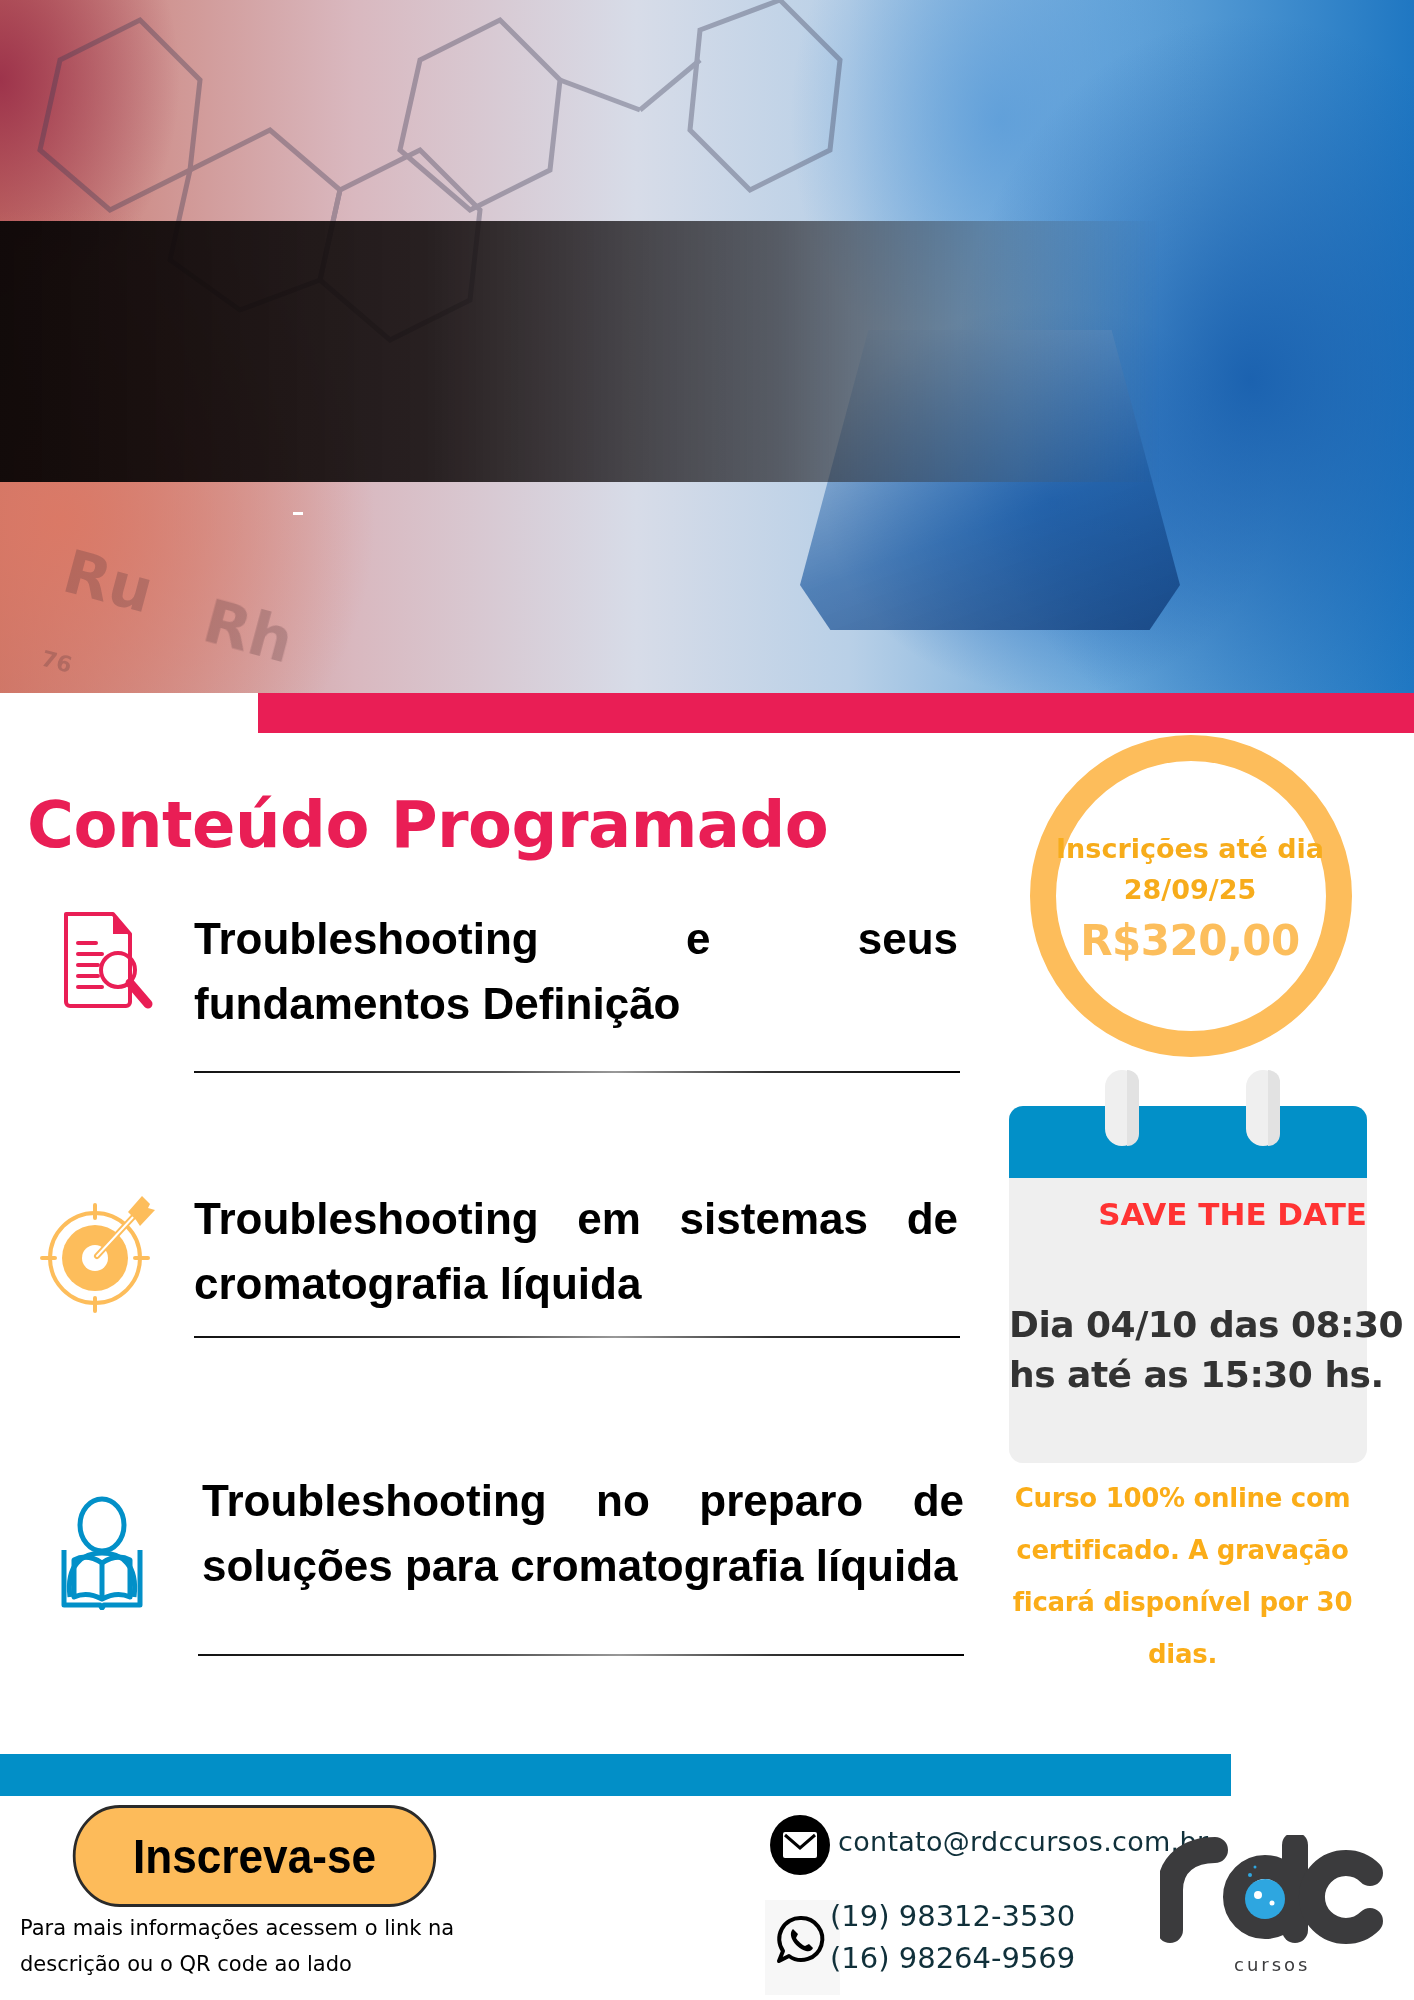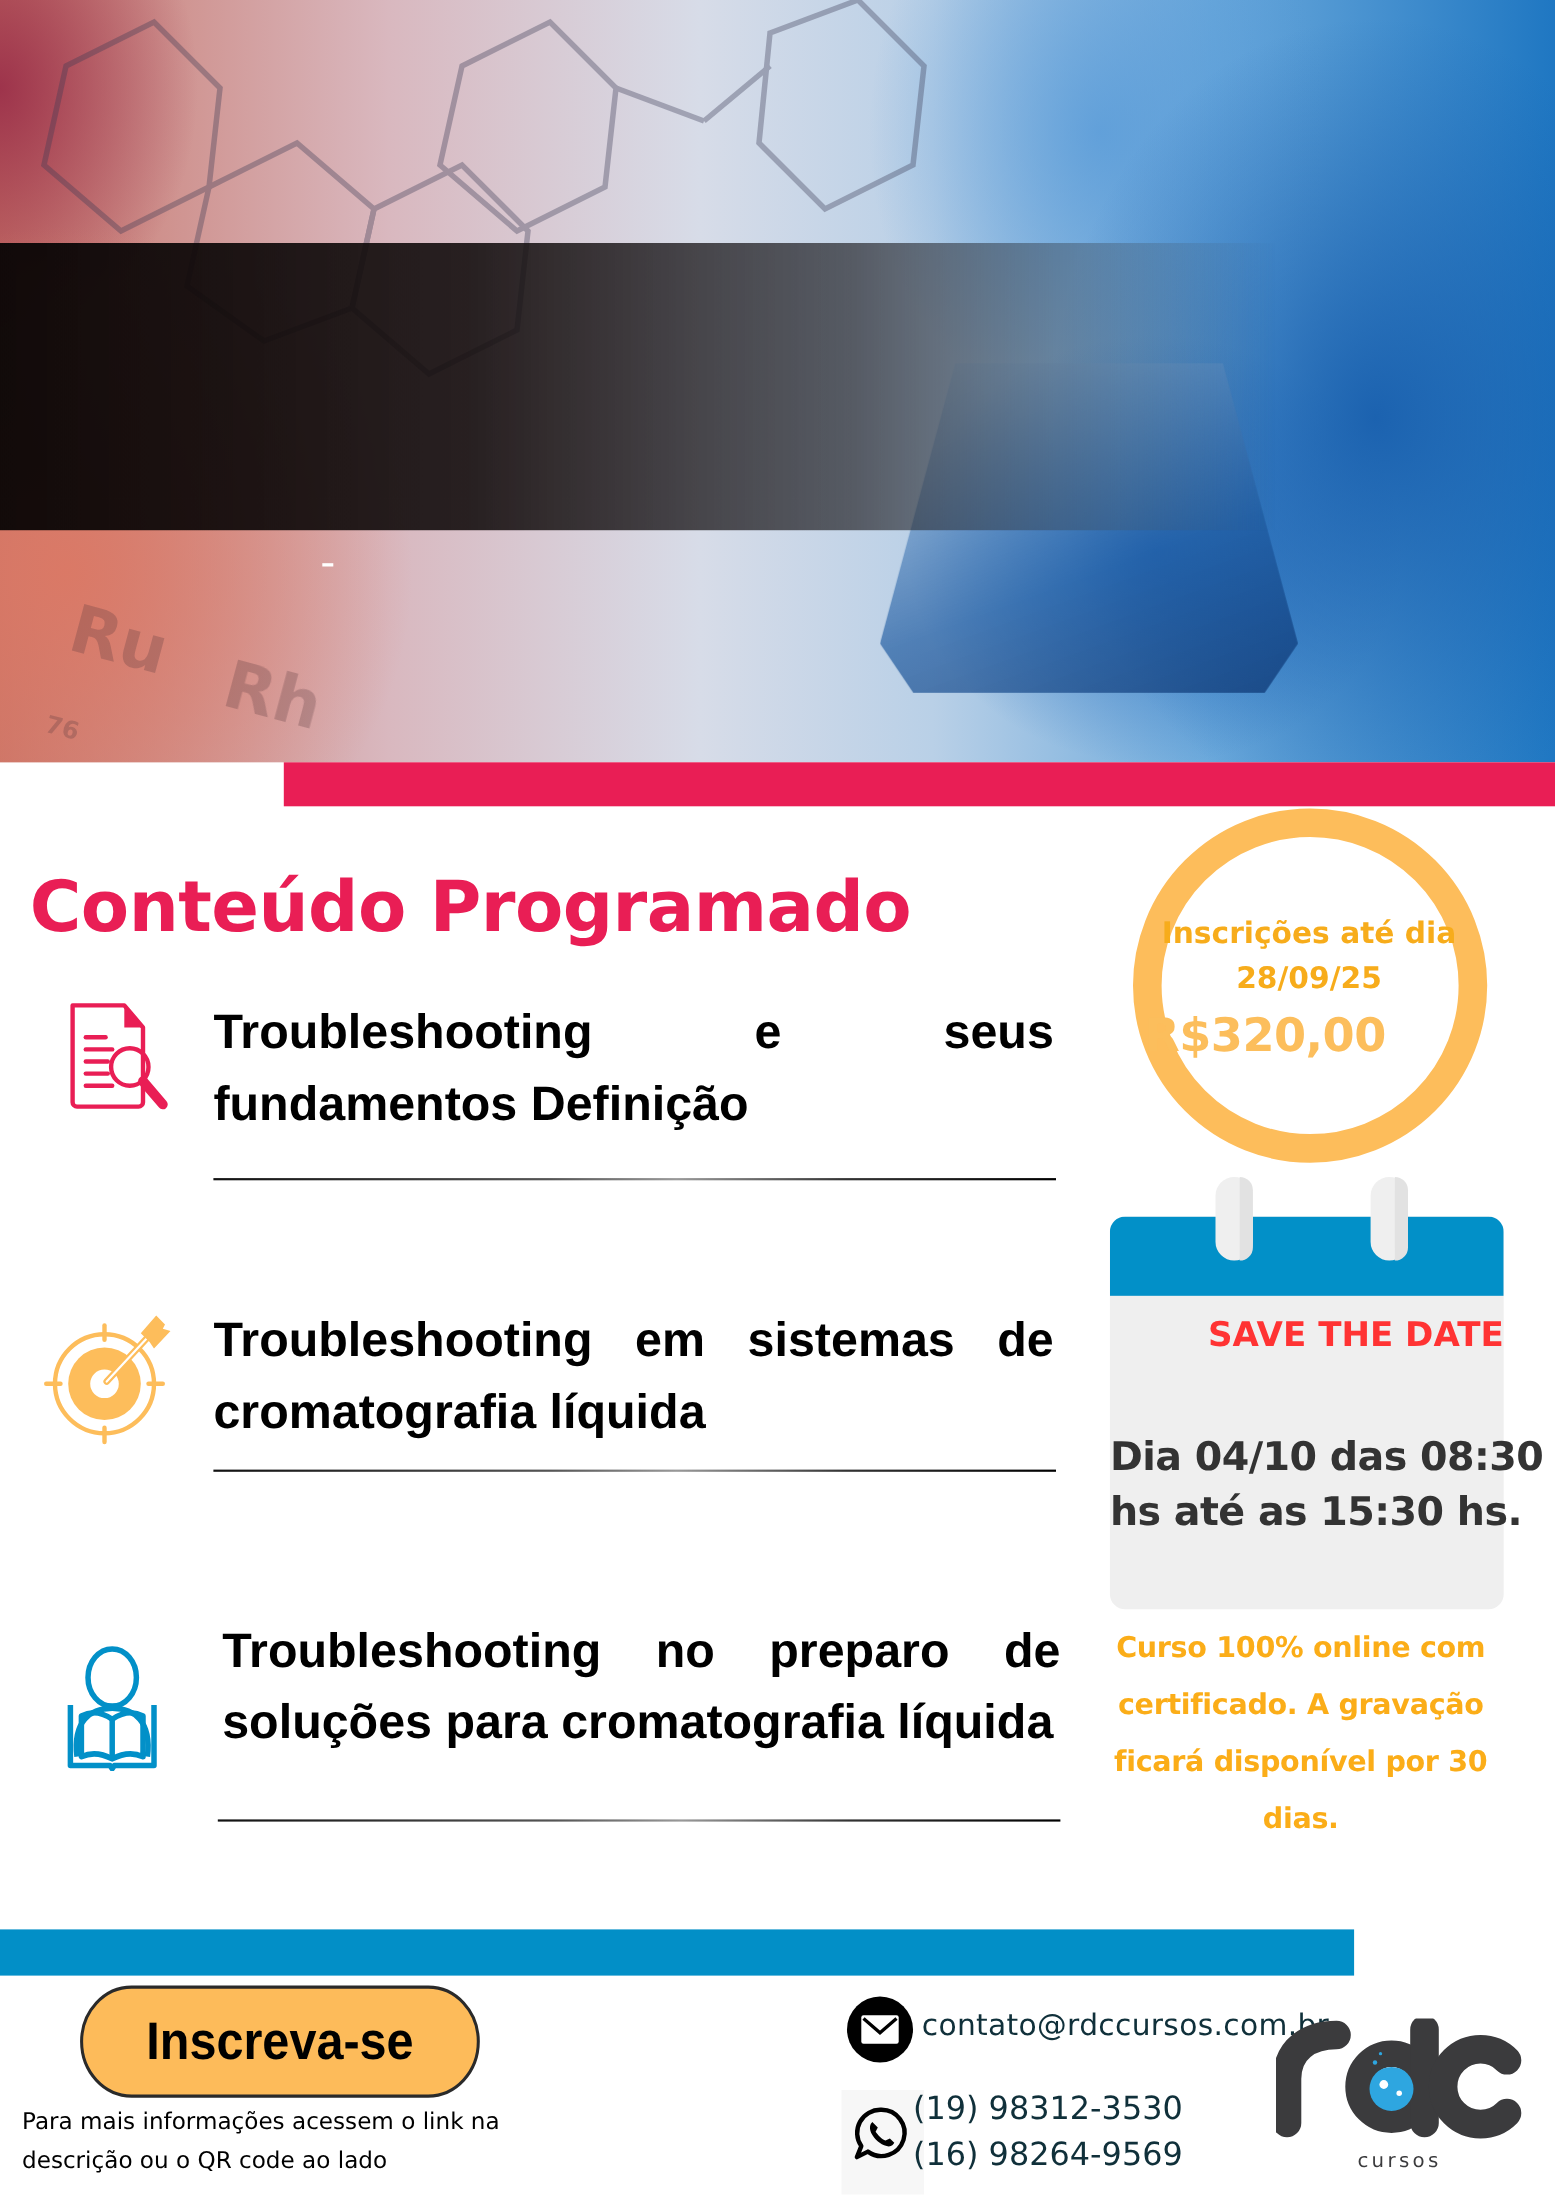--- a/index.html
+++ b/index.html
@@ -57,21 +57,21 @@
   
   .price-circle {
     position: absolute; left: 1030px; top: 735px; width: 322px; height: 322px;
     border: 26px solid #FDBD5B; border-radius: 50%;
   }
   .price-deadline {
     position: absolute; left: 1040px; top: 828px; width: 300px; text-align: center;
     font-family: "DejaVu Sans", sans-serif; font-weight: bold; font-size: 27px; line-height: 41px; color: #F7AC1B;
   }
   .price-value {
-    position: absolute; left: 1000px; top: 916px; width: 300px; text-align: center;
+    position: absolute; left: 1040px; top: 916px; width: 300px; text-align: center;
     font-family: "DejaVu Sans", sans-serif; font-weight: bold; font-size: 42px; color: #FCBE5C; letter-spacing: -0.5px;
   }
 
   
   .calendar-body { position: absolute; left: 1009px; top: 1106px; width: 358px; height: 357px; background: #EFEFEF; border-radius: 14px; overflow: hidden; }
   .calendar-header { position: absolute; left: 0; top: 0; width: 358px; height: 72px; background: #0290C8; }
   .calendar-ring { position: absolute; width: 34px; height: 76px; background: #EFEFEF; border-radius: 17px; top: 1070px; }
   .calendar-ring::after { content: ""; position: absolute; right: 0; top: 0; width: 12px; height: 100%; background: #E2E2E2; border-radius: 0 17px 17px 0; }
   .save-date {
     position: absolute; left: 1009px; top: 1192px; width: 358px; text-align: right;

